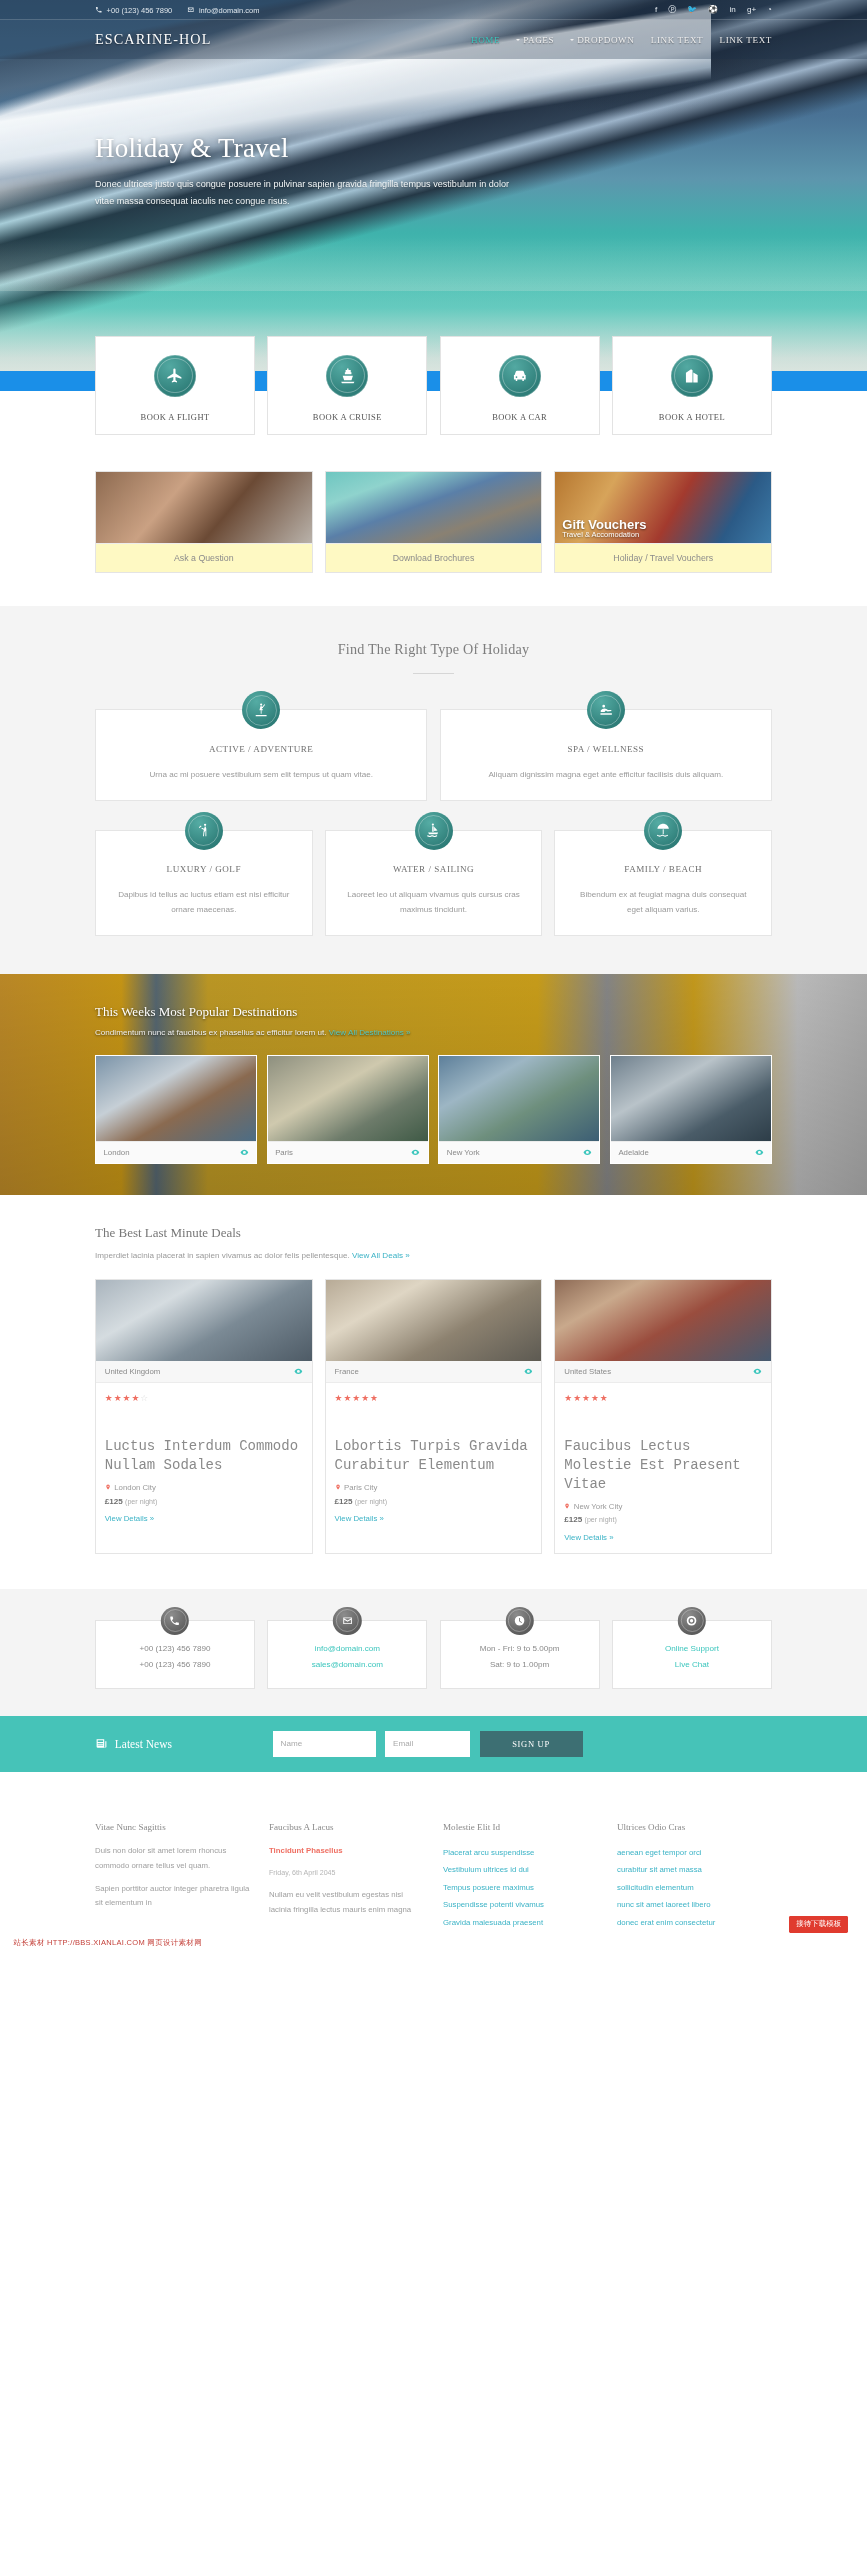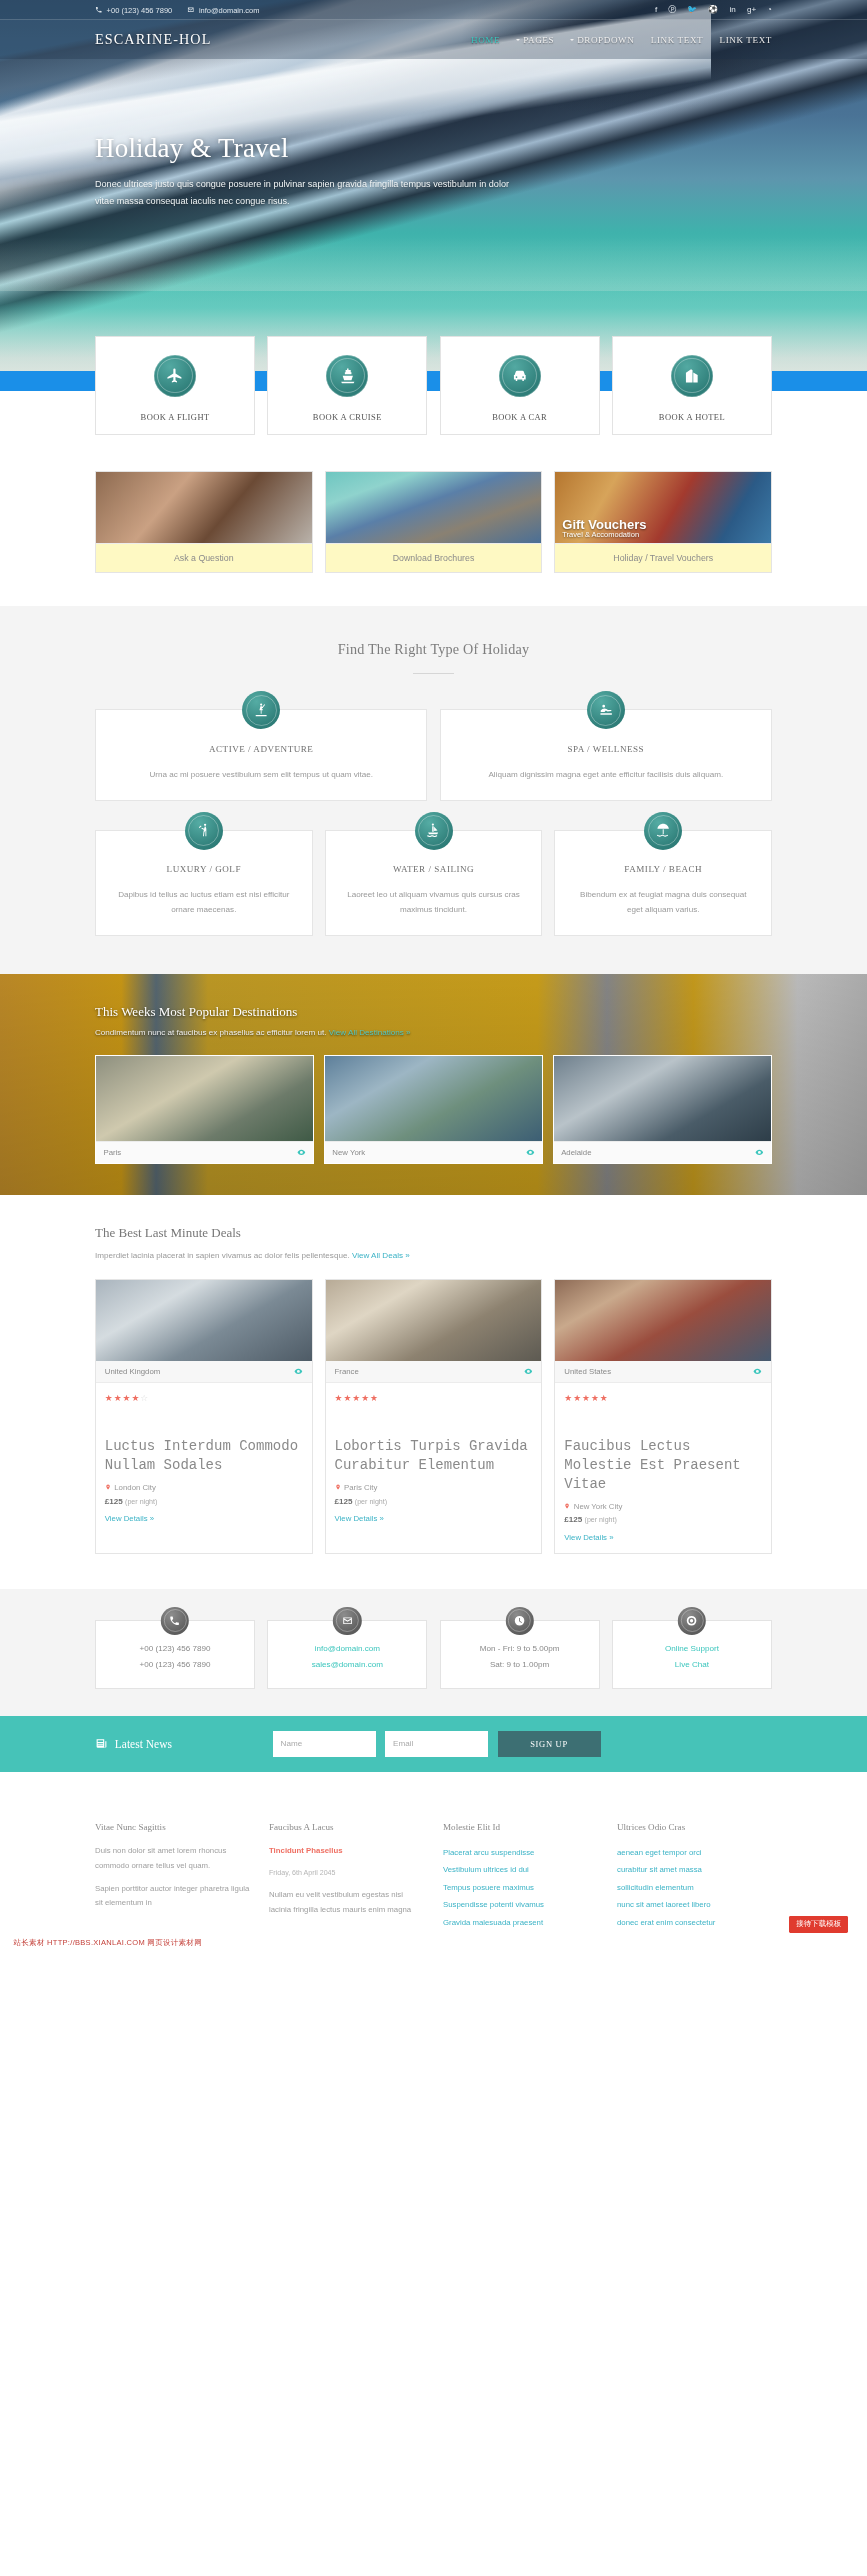--- a/index.html
+++ b/index.html
@@ -262,21 +262,21 @@
     font-family:"Liberation Serif", serif;
     color:#fff; font-size:11.5px; width:168px;
   }
   .news-label svg { width:13px; height:13px; fill:#fff; }
   .news input {
     height:26px; border:none; padding:0 8.1px; font-size:8.1px; color:#888;
     font-family:"Liberation Sans", sans-serif; background:#fff;
   }
   .news input::placeholder { color:#aaa; }
   .ni-name { width:103px; }
-  .ni-email { width:103px; }
+  .ni-email { width:85px; }
   .signup {
     height:26px; width:103px; border:none; background:#3d6f73; color:#fff;
     font-family:"Liberation Serif", serif;
     font-size:8.5px; letter-spacing:0.7px; cursor:pointer;
   }
 
   
   .footer { background:#fff; padding:26px 0 20.3px; }
   .footer .wrap { display:flex; gap:19px; }
   .fcol { flex:1;margin-top:24px; }
@@ -493,20 +493,29 @@
 <section class="dest">
   <div class="dest-bg"></div>
   <div class="wrap">
     <h2 class="dest-title">This Weeks Most Popular Destinations</h2>
     <p class="dest-sub">
       <span>Condimentum nunc at faucibus ex phasellus ac efficitur lorem ut.</span>
       <a href="#">View All Destinations »</a>
     </p>
     <div class="dest-grid">
       <div class="dest-card">
+        <div class="dest-photo d1"></div>
+        <div class="dest-foot">
+          <span>London</span>
+          <svg class="eye" viewBox="0 0 24 24">
+              <path d="M12 5C6.5 5 2.7 9.3 1.5 12 2.7 14.7 6.5 19 12 19s9.3-4.3 10.5-7C21.3 9.3 17.5 5 12 5zm0 11a4 4 0 1 1 0-8 4 4 0 0 1 0 8z"></path>
+            </svg>
+        </div>
+      </div>
+      <div class="dest-card">
         <div class="dest-photo d2"></div>
         <div class="dest-foot">
           <span>Paris</span>
           <svg class="eye" viewBox="0 0 24 24">
               <path d="M12 5C6.5 5 2.7 9.3 1.5 12 2.7 14.7 6.5 19 12 19s9.3-4.3 10.5-7C21.3 9.3 17.5 5 12 5zm0 11a4 4 0 1 1 0-8 4 4 0 0 1 0 8z"></path>
             </svg>
         </div>
       </div>
       <div class="dest-card">
         <div class="dest-photo d3"></div>

